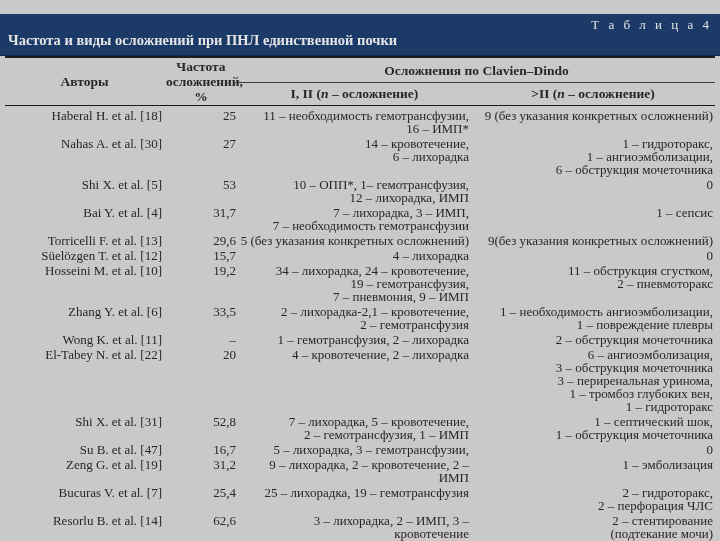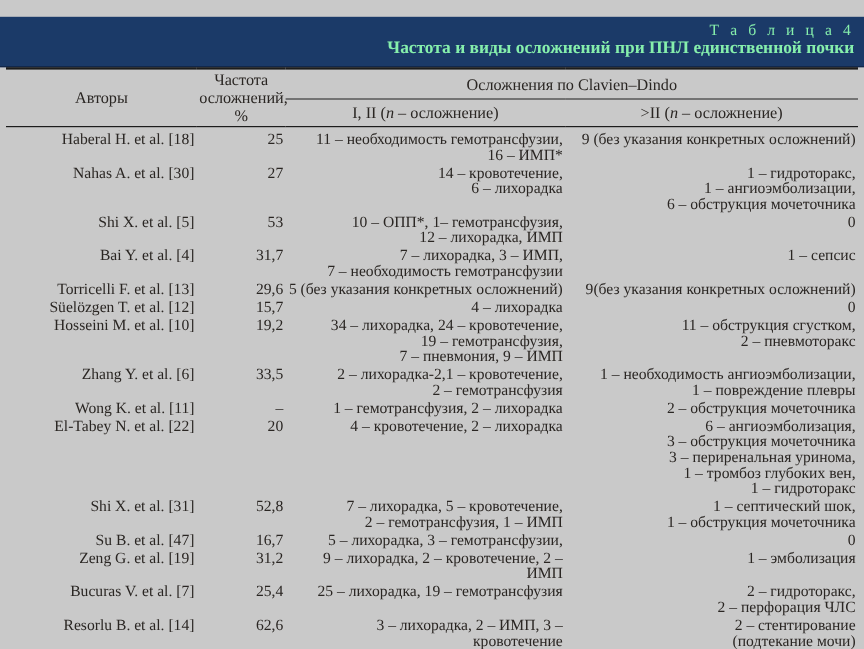--- a/index.html
+++ b/index.html
@@ -18,38 +18,38 @@
     border-bottom:1px solid #122档748;
   }
   .band{border-bottom:1px solid #12274a;}
   .table-label{
     text-align:right;
     font-size:13px;
     letter-spacing:3px;
     line-height:15px;
   }
   .band-title{
-    text-align:right;
+    text-align:left;
     font-weight:bold;
     font-size:14.5px;
     line-height:17px;
   }
   table{
     width:710px;
     margin:0 auto;
     border-collapse:collapse;
     table-layout:fixed;
   }
   table{border-top:2px solid #1c1c1c;}
   col.c-auth{width:159px;}
   col.c-freq{width:74px;}
   col.c-g12{width:233px;}
   col.c-gt2{width:244px;}
   thead th{
-    font-weight:normal;
+    font-weight:bold;
     font-size:13.5px;
     line-height:15px;
     text-align:center;
     vertical-align:middle;
     padding:1px 2px;
     white-space:pre-line;
   }
   th.clavien-span{border-bottom:1px solid #3a3a3a;padding-top:2px;}
   tbody tr:first-child td{border-top:1.5px solid #1c1c1c;padding-top:3px;}
   tbody td{
@@ -58,21 +58,21 @@
     text-align:right;
     vertical-align:top;
     white-space:pre-line;
     padding:1px 2px;
   }
   i{font-style:italic;}
 </style>
 </head>
 <body style="background: rgb(201, 201, 201); color: rgb(42, 38, 35);">
 
-<div class="band" style="background: rgb(27, 58, 104); color: #86efac;">
+<div class="band" style="background: rgb(27, 58, 104); color: #e5e5e5;">
   <div class="table-label">Т а б л и ц а 4</div>
   <div class="band-title">Частота и виды осложнений при ПНЛ единственной почки</div>
 </div>
 
 <table>
   <colgroup>
     <col class="c-auth">
       <col class="c-freq">
       <col class="c-g12">
       <col class="c-gt2">

